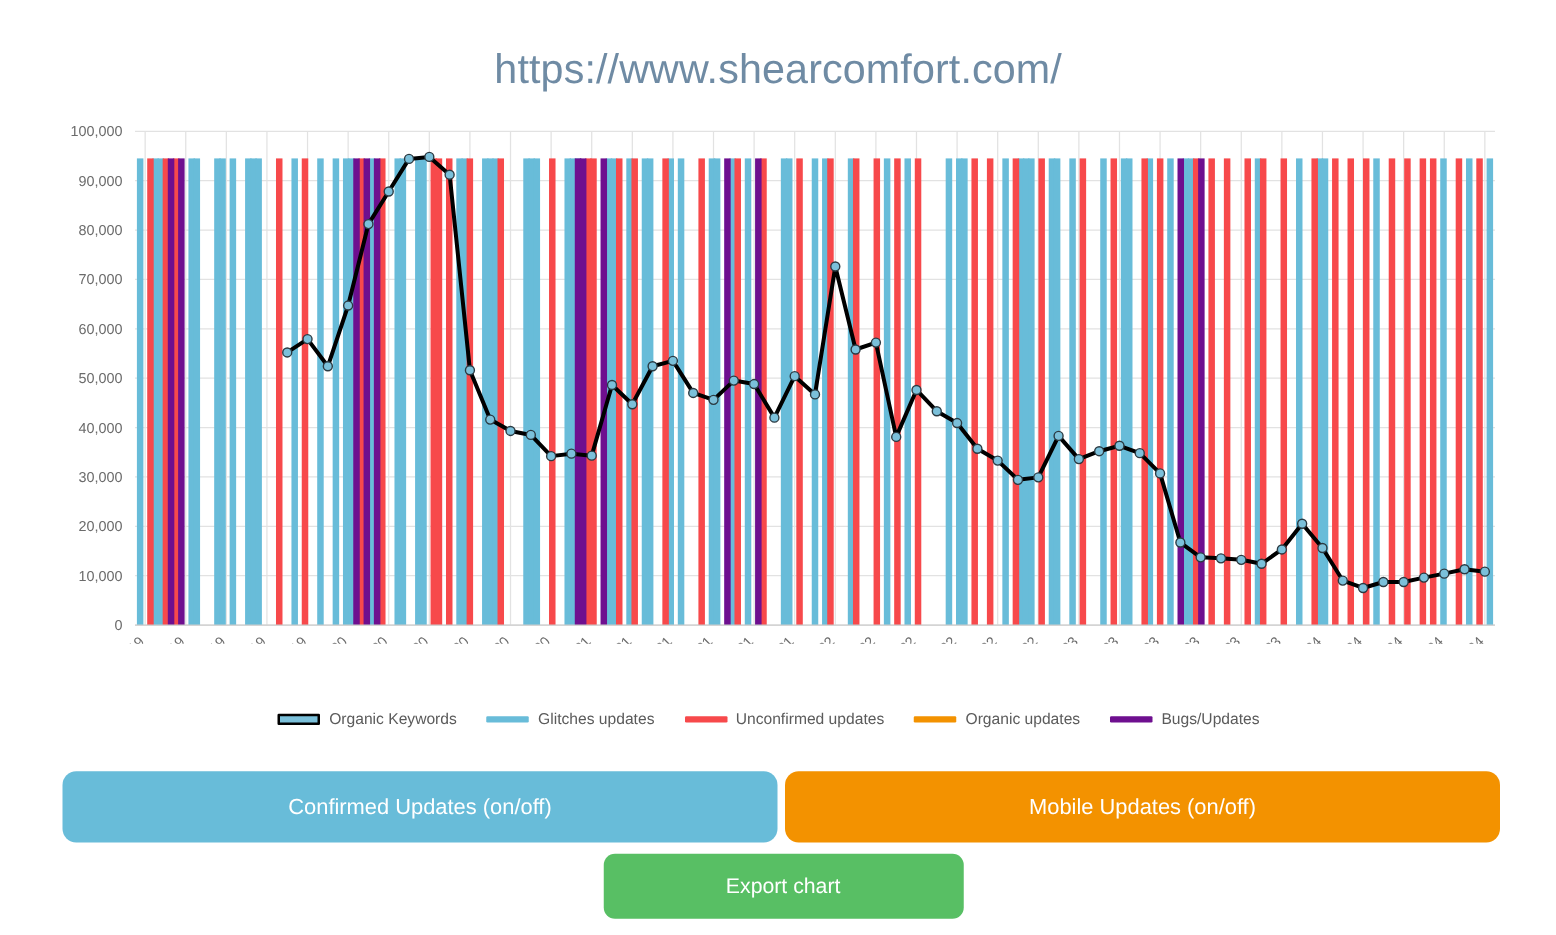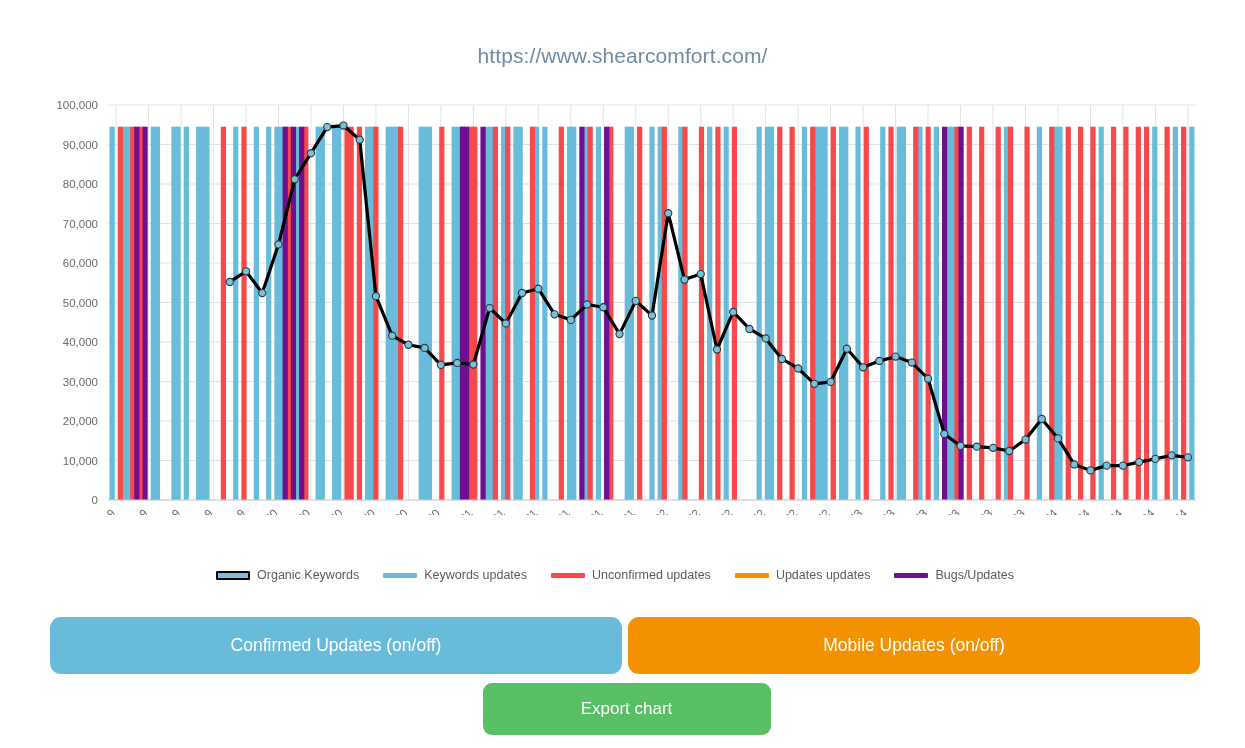--- a/index.html
+++ b/index.html
@@ -10,24 +10,24 @@
   body {
     width: 1245px;
     height: 748px;
     font-family: "Liberation Sans", sans-serif;
     overflow: hidden;
     position: relative;
   }
   #chart-title {
     position: absolute;
     left: 0;
-    top: 44px;
+    top: 36px;
     width: 1245px;
     text-align: center;
-    font-size: 21px;
+    font-size: 33px;
     color: #6f8ba4;
     font-weight: 400;
     letter-spacing: 0.1px;
   }
   #plot-wrap {
     position: absolute;
     left: 0;
     top: 95px;
     width: 1245px;
     height: 420px;
@@ -423,29 +423,29 @@
     </svg>
 </div>
 
 <div id="legend">
     <div class="legend-item">
       <span class="legend-swatch organic"></span>
       <span>Organic Keywords</span>
     </div>
     <div class="legend-item">
       <span class="legend-swatch" style="background: rgb(104, 188, 217);"></span>
-      <span>Keywords updates</span>
+      <span>Glitches updates</span>
     </div>
     <div class="legend-item">
       <span class="legend-swatch" style="background: rgb(247, 73, 75);"></span>
       <span>Unconfirmed updates</span>
     </div>
     <div class="legend-item">
       <span class="legend-swatch" style="background: rgb(243, 146, 0);"></span>
-      <span>Updates updates</span>
+      <span>Organic updates</span>
     </div>
     <div class="legend-item">
       <span class="legend-swatch" style="background: rgb(110, 15, 143);"></span>
       <span>Bugs/Updates</span>
     </div>
   </div>
 
 <div id="button-row">
     <button class="toggle-btn" style="background: rgb(104, 188, 217);">Confirmed Updates (on/off)</button>
     <button class="toggle-btn" style="background: rgb(243, 146, 0);">Mobile Updates (on/off)</button>

